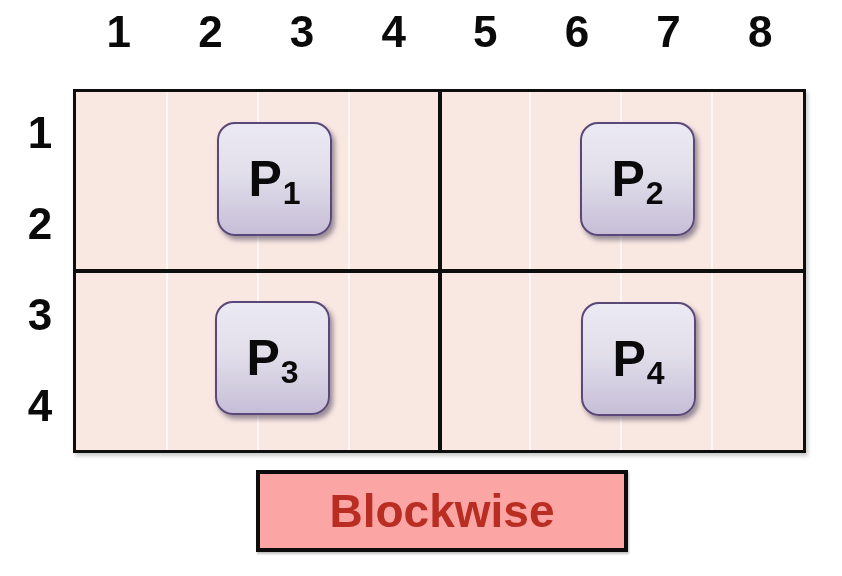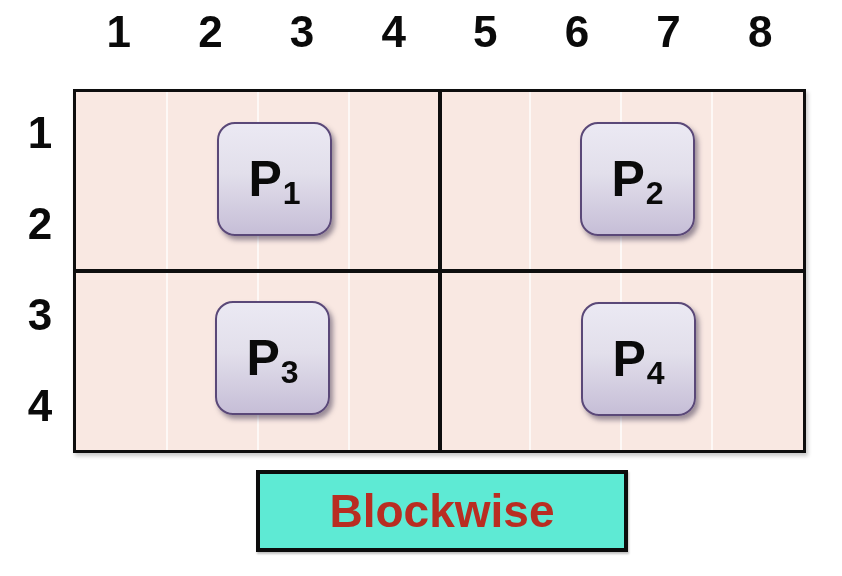--- a/index.html
+++ b/index.html
@@ -130,21 +130,21 @@
   .p4 { left: 505px; top: 210px; }
 
   
   .caption {
     position: absolute;
     left: 256px;
     top: 470px;
     width: 372px;
     height: 82px;
     box-sizing: border-box;
-    background: #5eead4;
+    background: #fca5a5;
     border: 4.5px solid #0c0c0c;
     box-shadow: 1px 2px 2px rgba(0,0,0,0.25);
     display: flex;
     align-items: center;
     justify-content: center;
   }
   .caption .caption-text {
     font-size: 46px;
     font-weight: bold;
     color: #b92d22;

